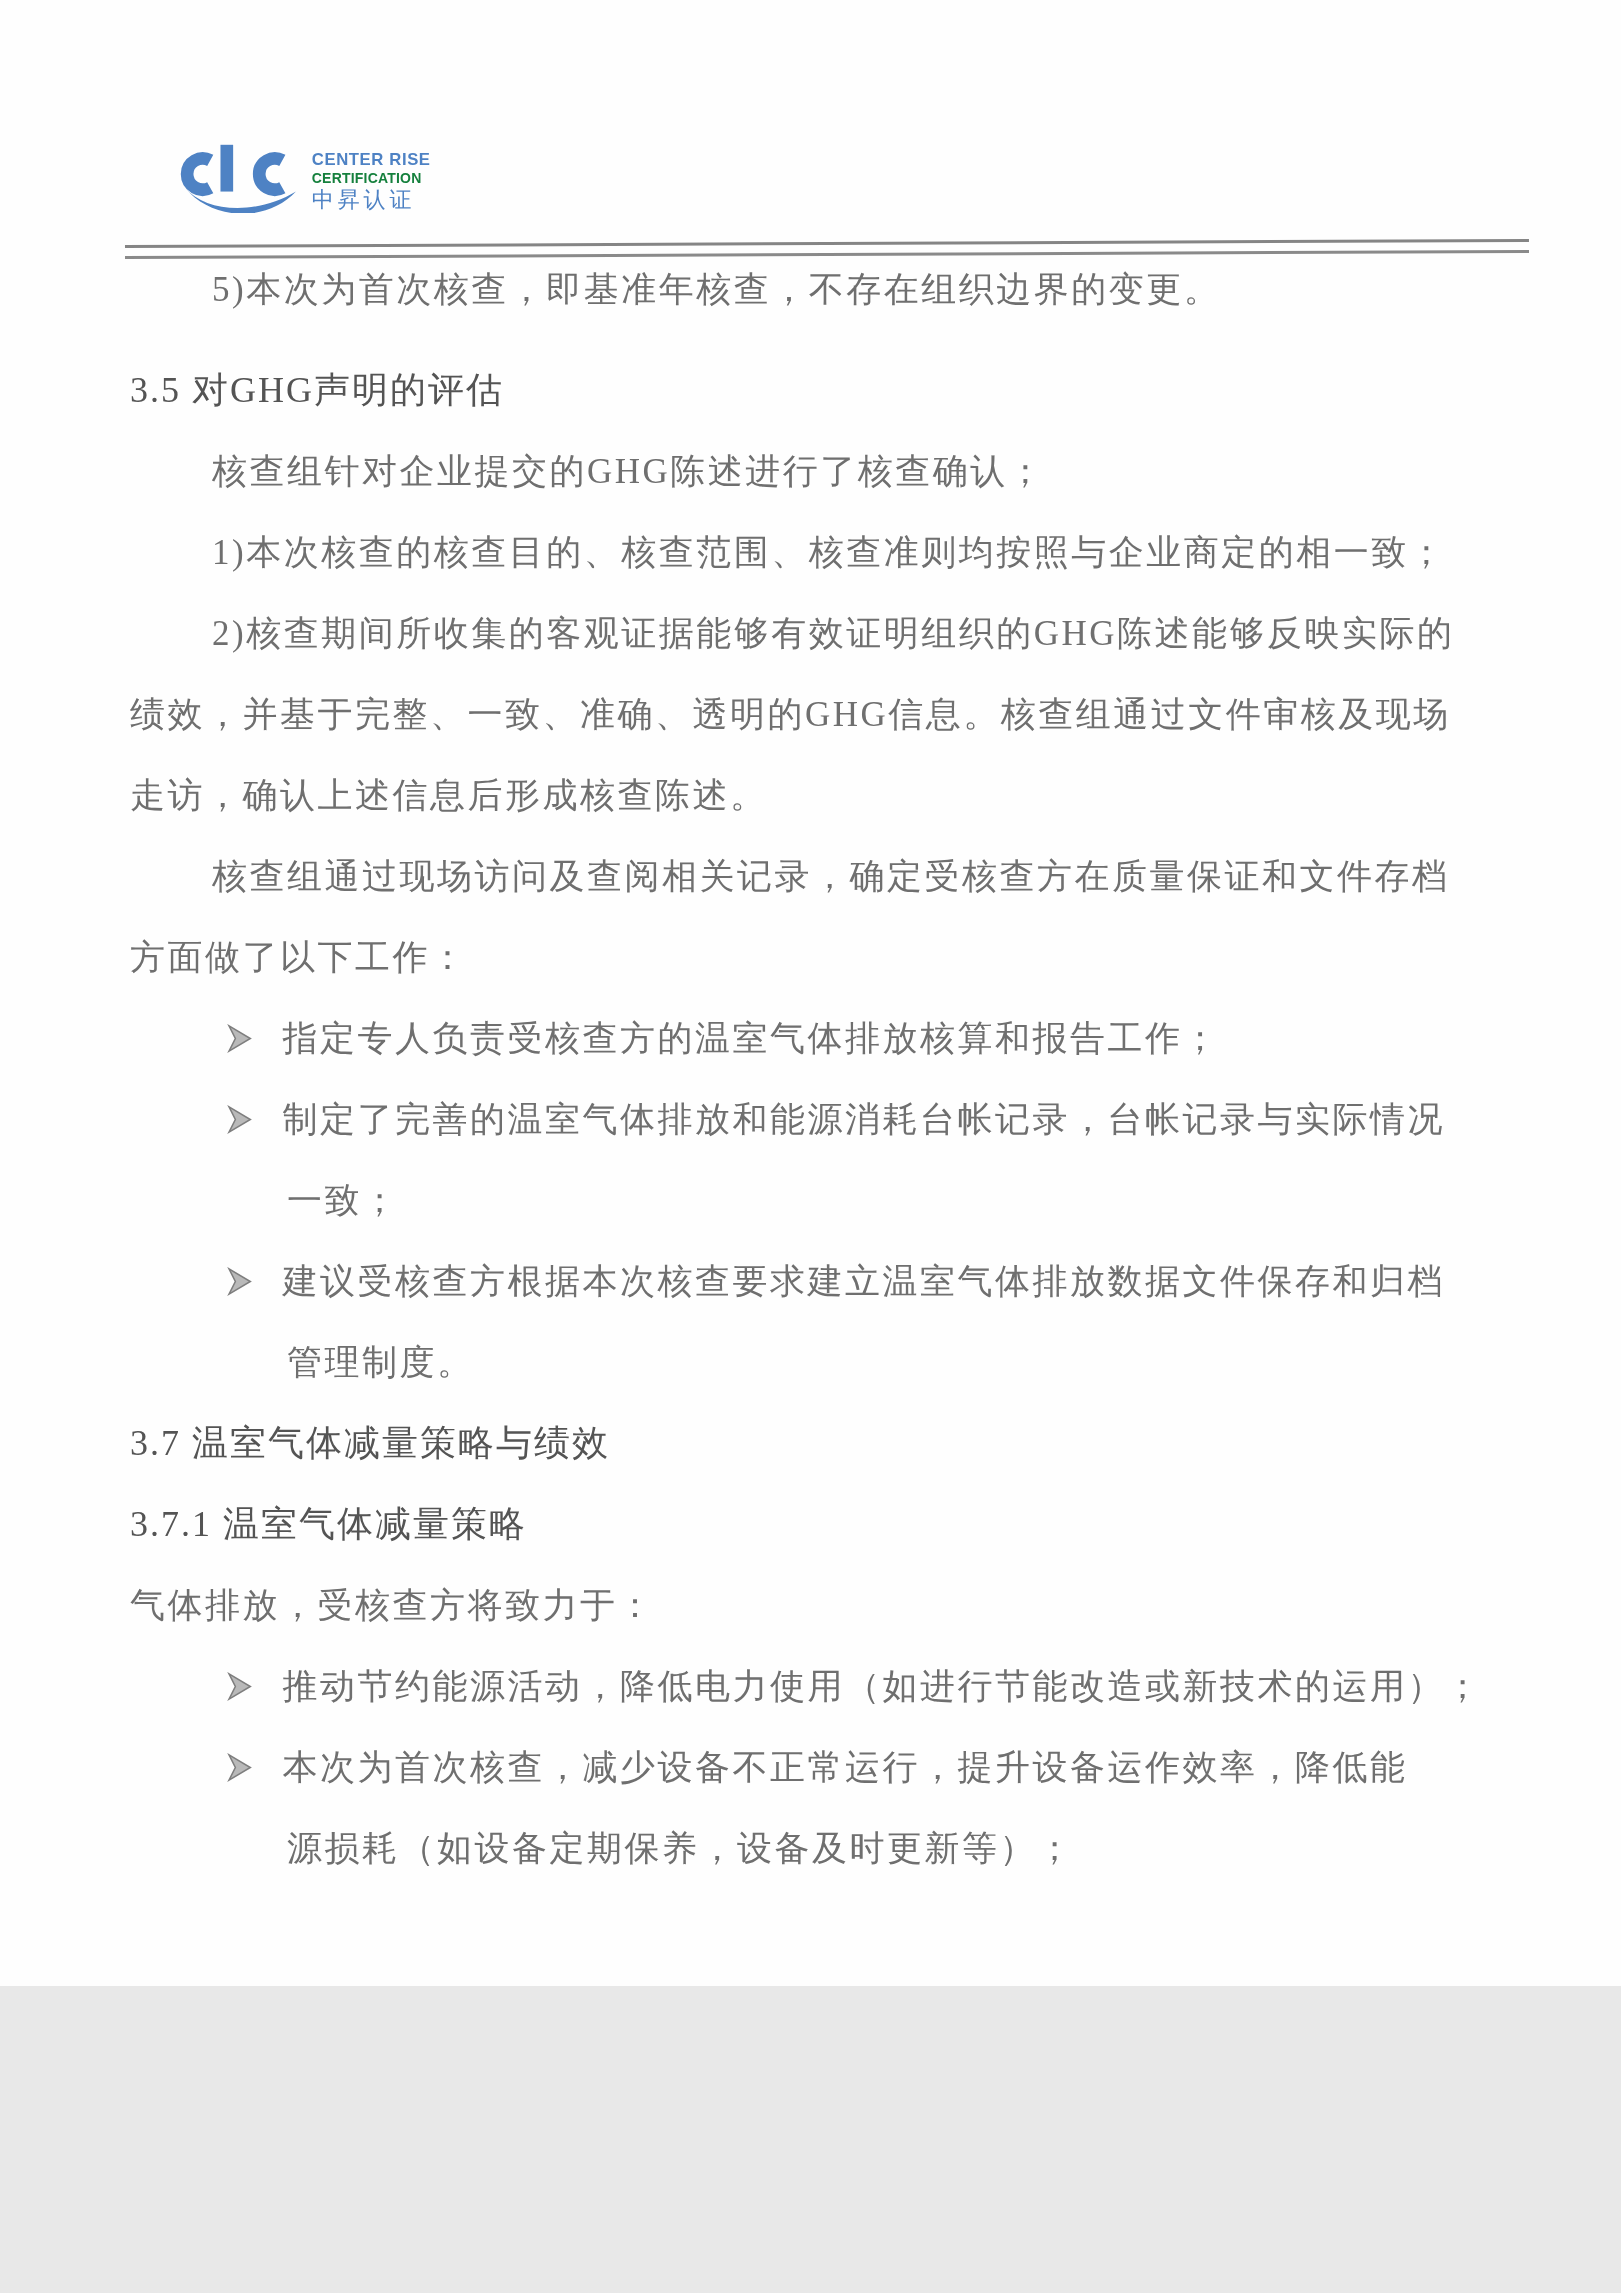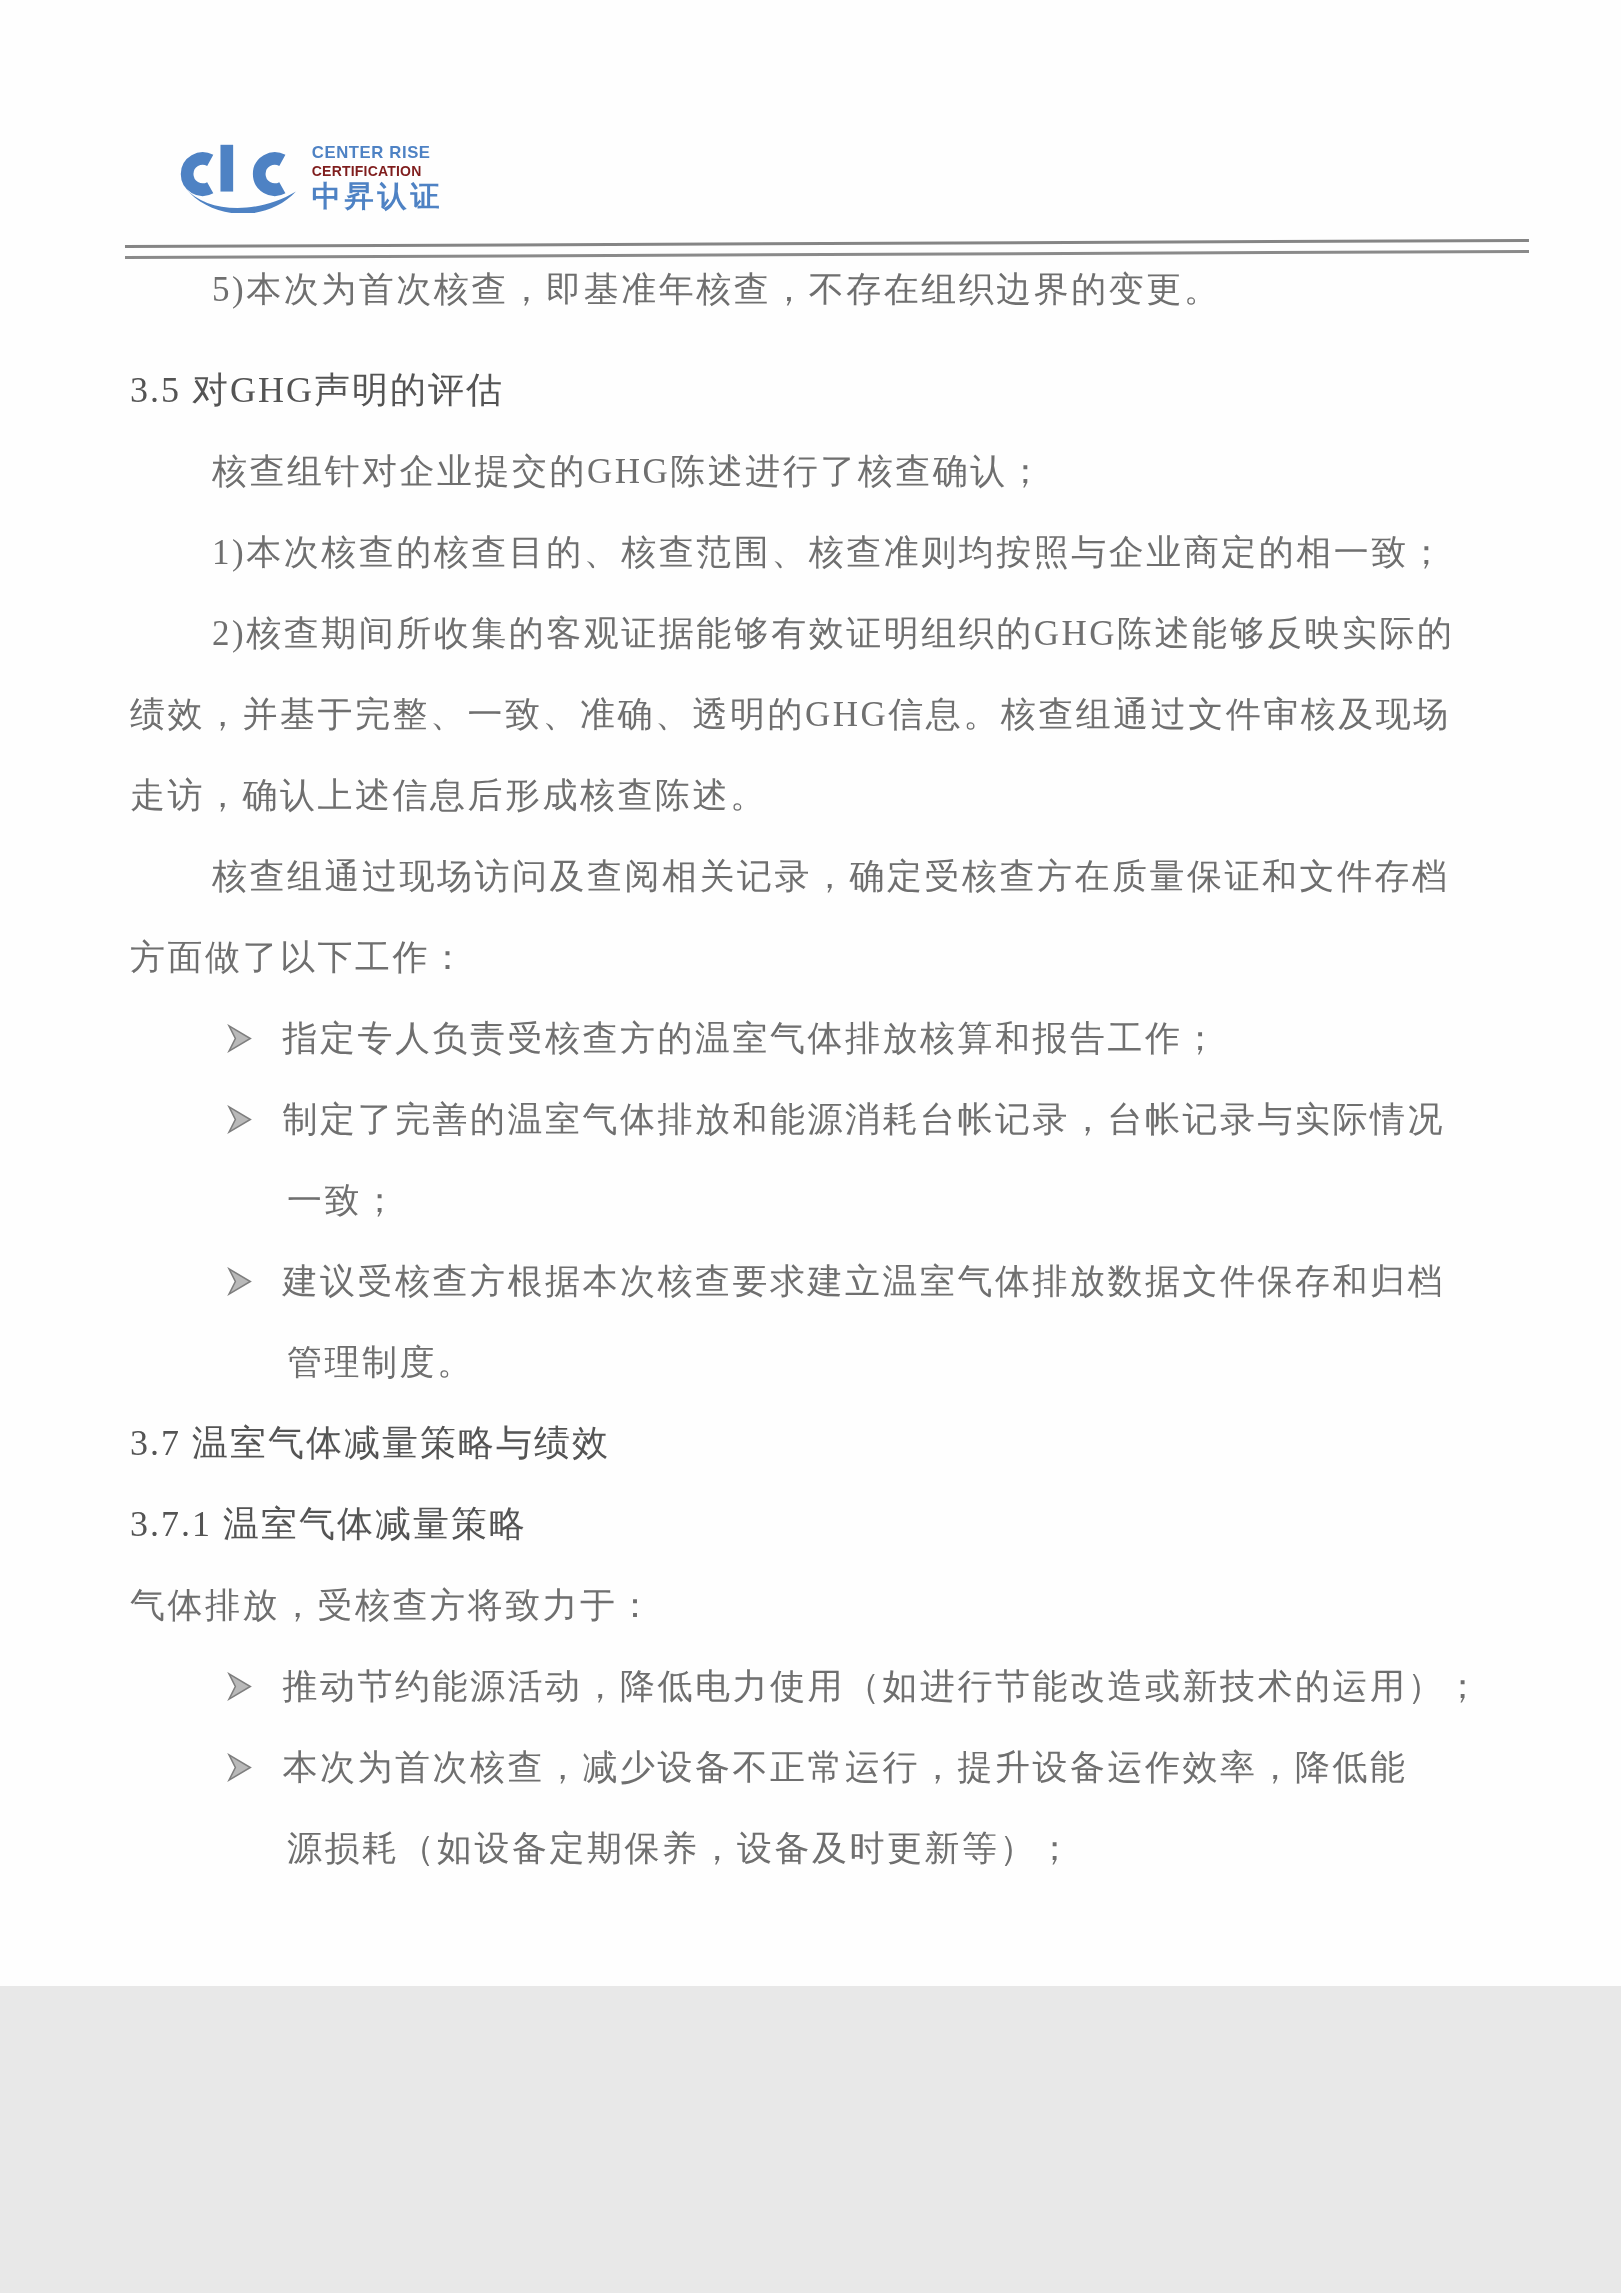--- a/index.html
+++ b/index.html
@@ -26,24 +26,24 @@
   .logo-mark { display: block; }
   .logo-text { display: flex; flex-direction: column; line-height: 1; padding-bottom: 2px; }
   .logo-line1 {
     font-family: "Liberation Sans", "DejaVu Sans", sans-serif;
     font-weight: 800; font-size: 16.7px; letter-spacing: 0.6px;
     color: #4e82c4;
   }
   .logo-line2 {
     font-family: "Liberation Sans", "DejaVu Sans", sans-serif;
     font-weight: 800; font-size: 14px; letter-spacing: 0.2px;
-    color: #7f1d1d; margin-top: 2px;
+    color: #15803d; margin-top: 2px;
   }
   .logo-line3 {
-    font-weight: 700; font-size: 29px; letter-spacing: 3.9px;
+    font-weight: 400; font-size: 22px; letter-spacing: 3.9px;
     color: #4e82c4; margin-top: 3.9px; white-space: nowrap;
   }
 
   
   .header-rule {
     position: absolute;
     left: 125px;
     top: 242px;
     width: 1404px;
     height: 13.7px;

